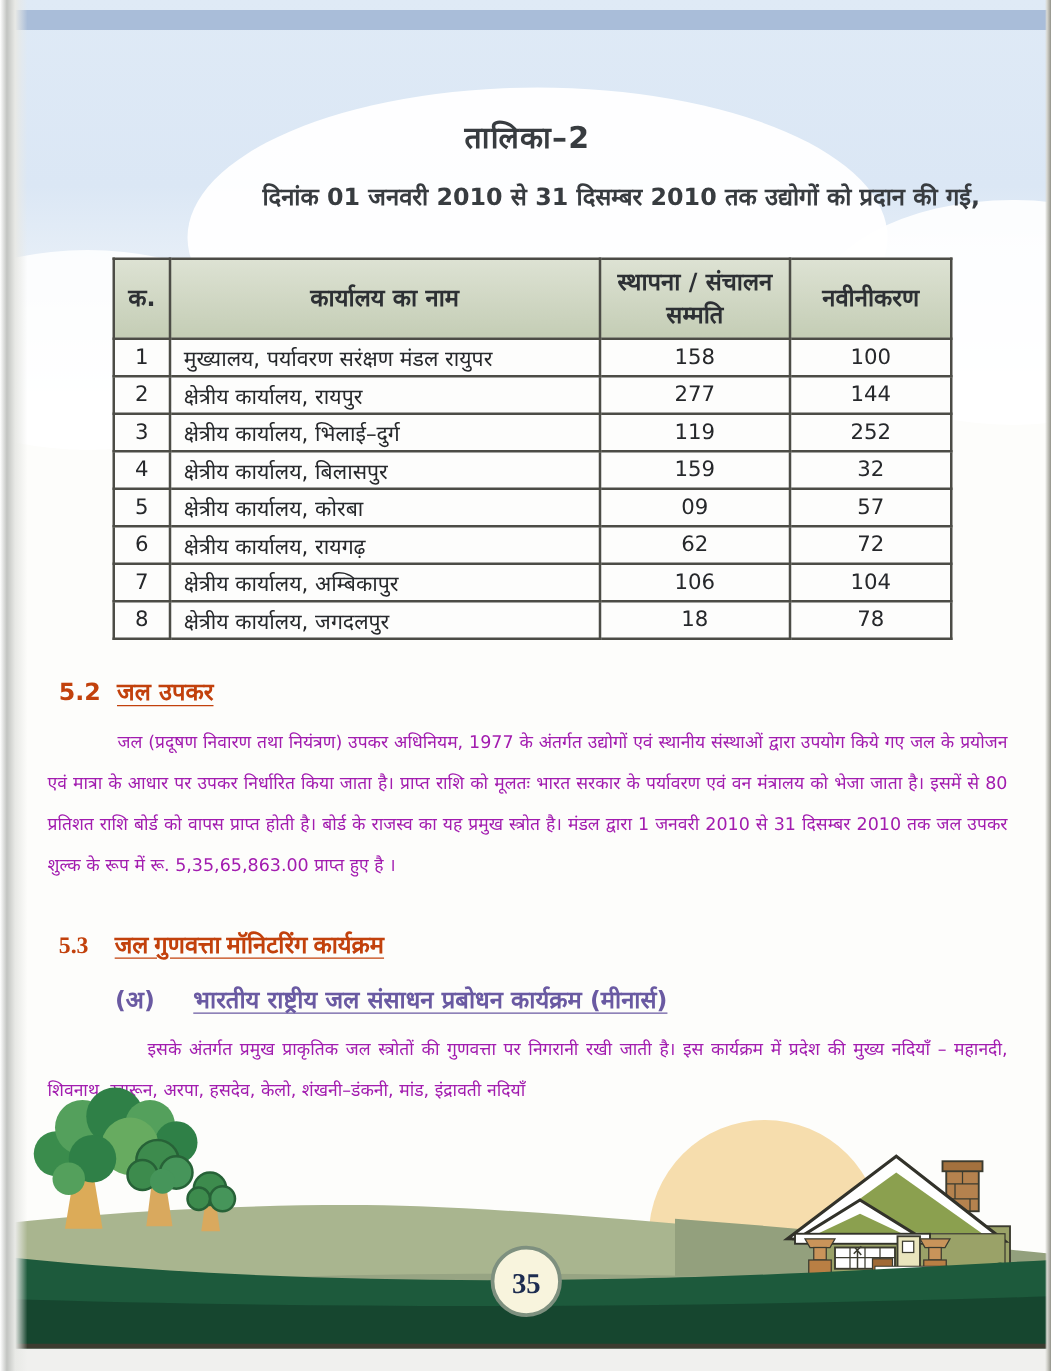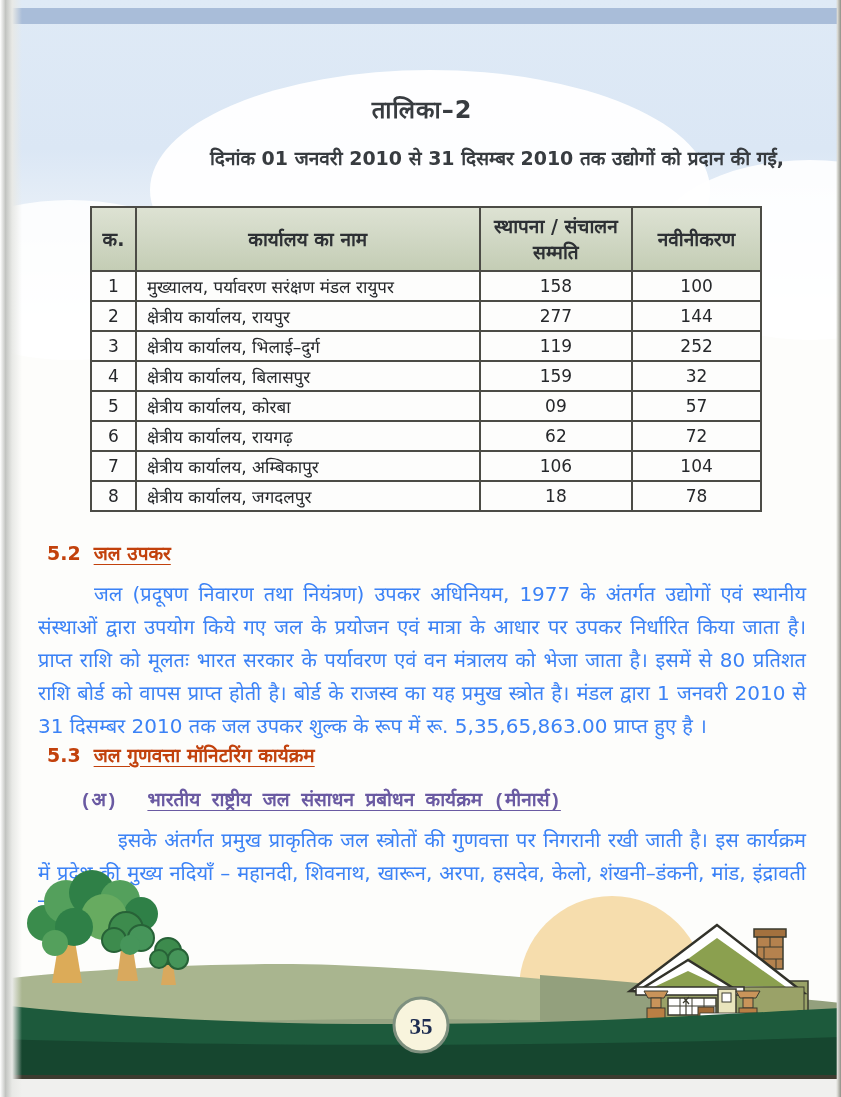--- a/index.html
+++ b/index.html
@@ -32,26 +32,26 @@
     background:linear-gradient(180deg,#dde2d3 0%,#c4cdb5 100%);
     font-size:19px; font-weight:bold; color:#2d3034; height:64px; padding:4px 6px; line-height:26px;
   }
   .data-table td { font-size:17px; color:#26282b; height:30px; padding:2px 10px; background:#fdfdfc; }
   .cell-center { text-align:center; }
   .cell-office { text-align:left;border-radius:11px; }
   
   .section-head { position:absolute; left:47px; color:#c2410c; font-weight:bold; font-size:19px; z-index:5; }
   .section-head .sec-num { display:inline-block; width:40px; }
   .section-head .sec-label { text-decoration:underline; text-underline-offset:4px; }
-  .sub-head { position:absolute; left:80px; color:#6a5aa2; font-weight:bold; font-size:19px; z-index:5;font-family:Liberation Mono, monospace; }
+  .sub-head { position:absolute; left:92px; color:#6a5aa2; font-weight:bold; font-size:19px; z-index:5; }
   .sub-head .sub-marker { display:inline-block; width:56px; text-decoration:none; }
   .sub-head .sec-label { text-decoration:underline; text-underline-offset:4px; }
   
   .para { position:absolute; left:38px; width:768px; text-align:justify;
-    font-size:20px; line-height:33px; color:#3b82f6; z-index:5; }
+    font-size:14px; line-height:33px; color:#a21caf; z-index:5; }
   .para-1 { top:578px; text-indent:56px; }
   .para-2 { top:824px; text-indent:80px; }
   
   .footer-art { position:absolute; left:0; top:867px; width:841px; height:230px; z-index:10; }
 </style>
 </head>
 <body>
 
 <div class="page">
 
@@ -137,21 +137,21 @@
       </tr>
     </tbody>
   </table>
 
   <div class="section-head" style="top:540px;">
     <span class="sec-num">5.2</span>
     <span class="sec-label">जल उपकर</span>
   </div>
   <p class="para para-1">जल (प्रदूषण निवारण तथा नियंत्रण) उपकर अधिनियम, 1977 के अंतर्गत उद्योगों एवं स्थानीय संस्थाओं द्वारा उपयोग किये गए जल के प्रयोजन एवं मात्रा के आधार पर उपकर निर्धारित किया जाता है। प्राप्त राशि को मूलतः भारत सरकार के पर्यावरण एवं वन मंत्रालय को भेजा जाता है। इसमें से 80 प्रतिशत राशि बोर्ड को वापस प्राप्त होती है। बोर्ड के राजस्व का यह प्रमुख स्त्रोत है। मंडल द्वारा 1 जनवरी 2010 से 31 दिसम्बर 2010 तक जल उपकर शुल्क के रूप में रू. 5,35,65,863.00 प्राप्त हुए है ।</p>
 
-  <div class="section-head" style="top:742px;">
+  <div class="section-head" style="top:742px;font-family:Liberation Serif, serif;">
     <span class="sec-num">5.3</span>
     <span class="sec-label">जल गुणवत्ता मॉनिटरिंग कार्यक्रम</span>
   </div>
   <div class="sub-head" style="top:786px;">
     <span class="sub-marker">(अ)</span>
     <span class="sec-label">भारतीय राष्ट्रीय जल संसाधन प्रबोधन कार्यक्रम (मीनार्स)</span>
   </div>
   <p class="para para-2">इसके अंतर्गत प्रमुख प्राकृतिक जल स्त्रोतों की गुणवत्ता पर निगरानी   रखी जाती है। इस कार्यक्रम में प्रदेश की मुख्य नदियाँ – महानदी, शिवनाथ, खारून, अरपा, हसदेव, केलो, शंखनी–डंकनी, मांड, इंद्रावती नदियाँ</p>
 
   <svg class="footer-art" viewBox="0 0 841 230">

